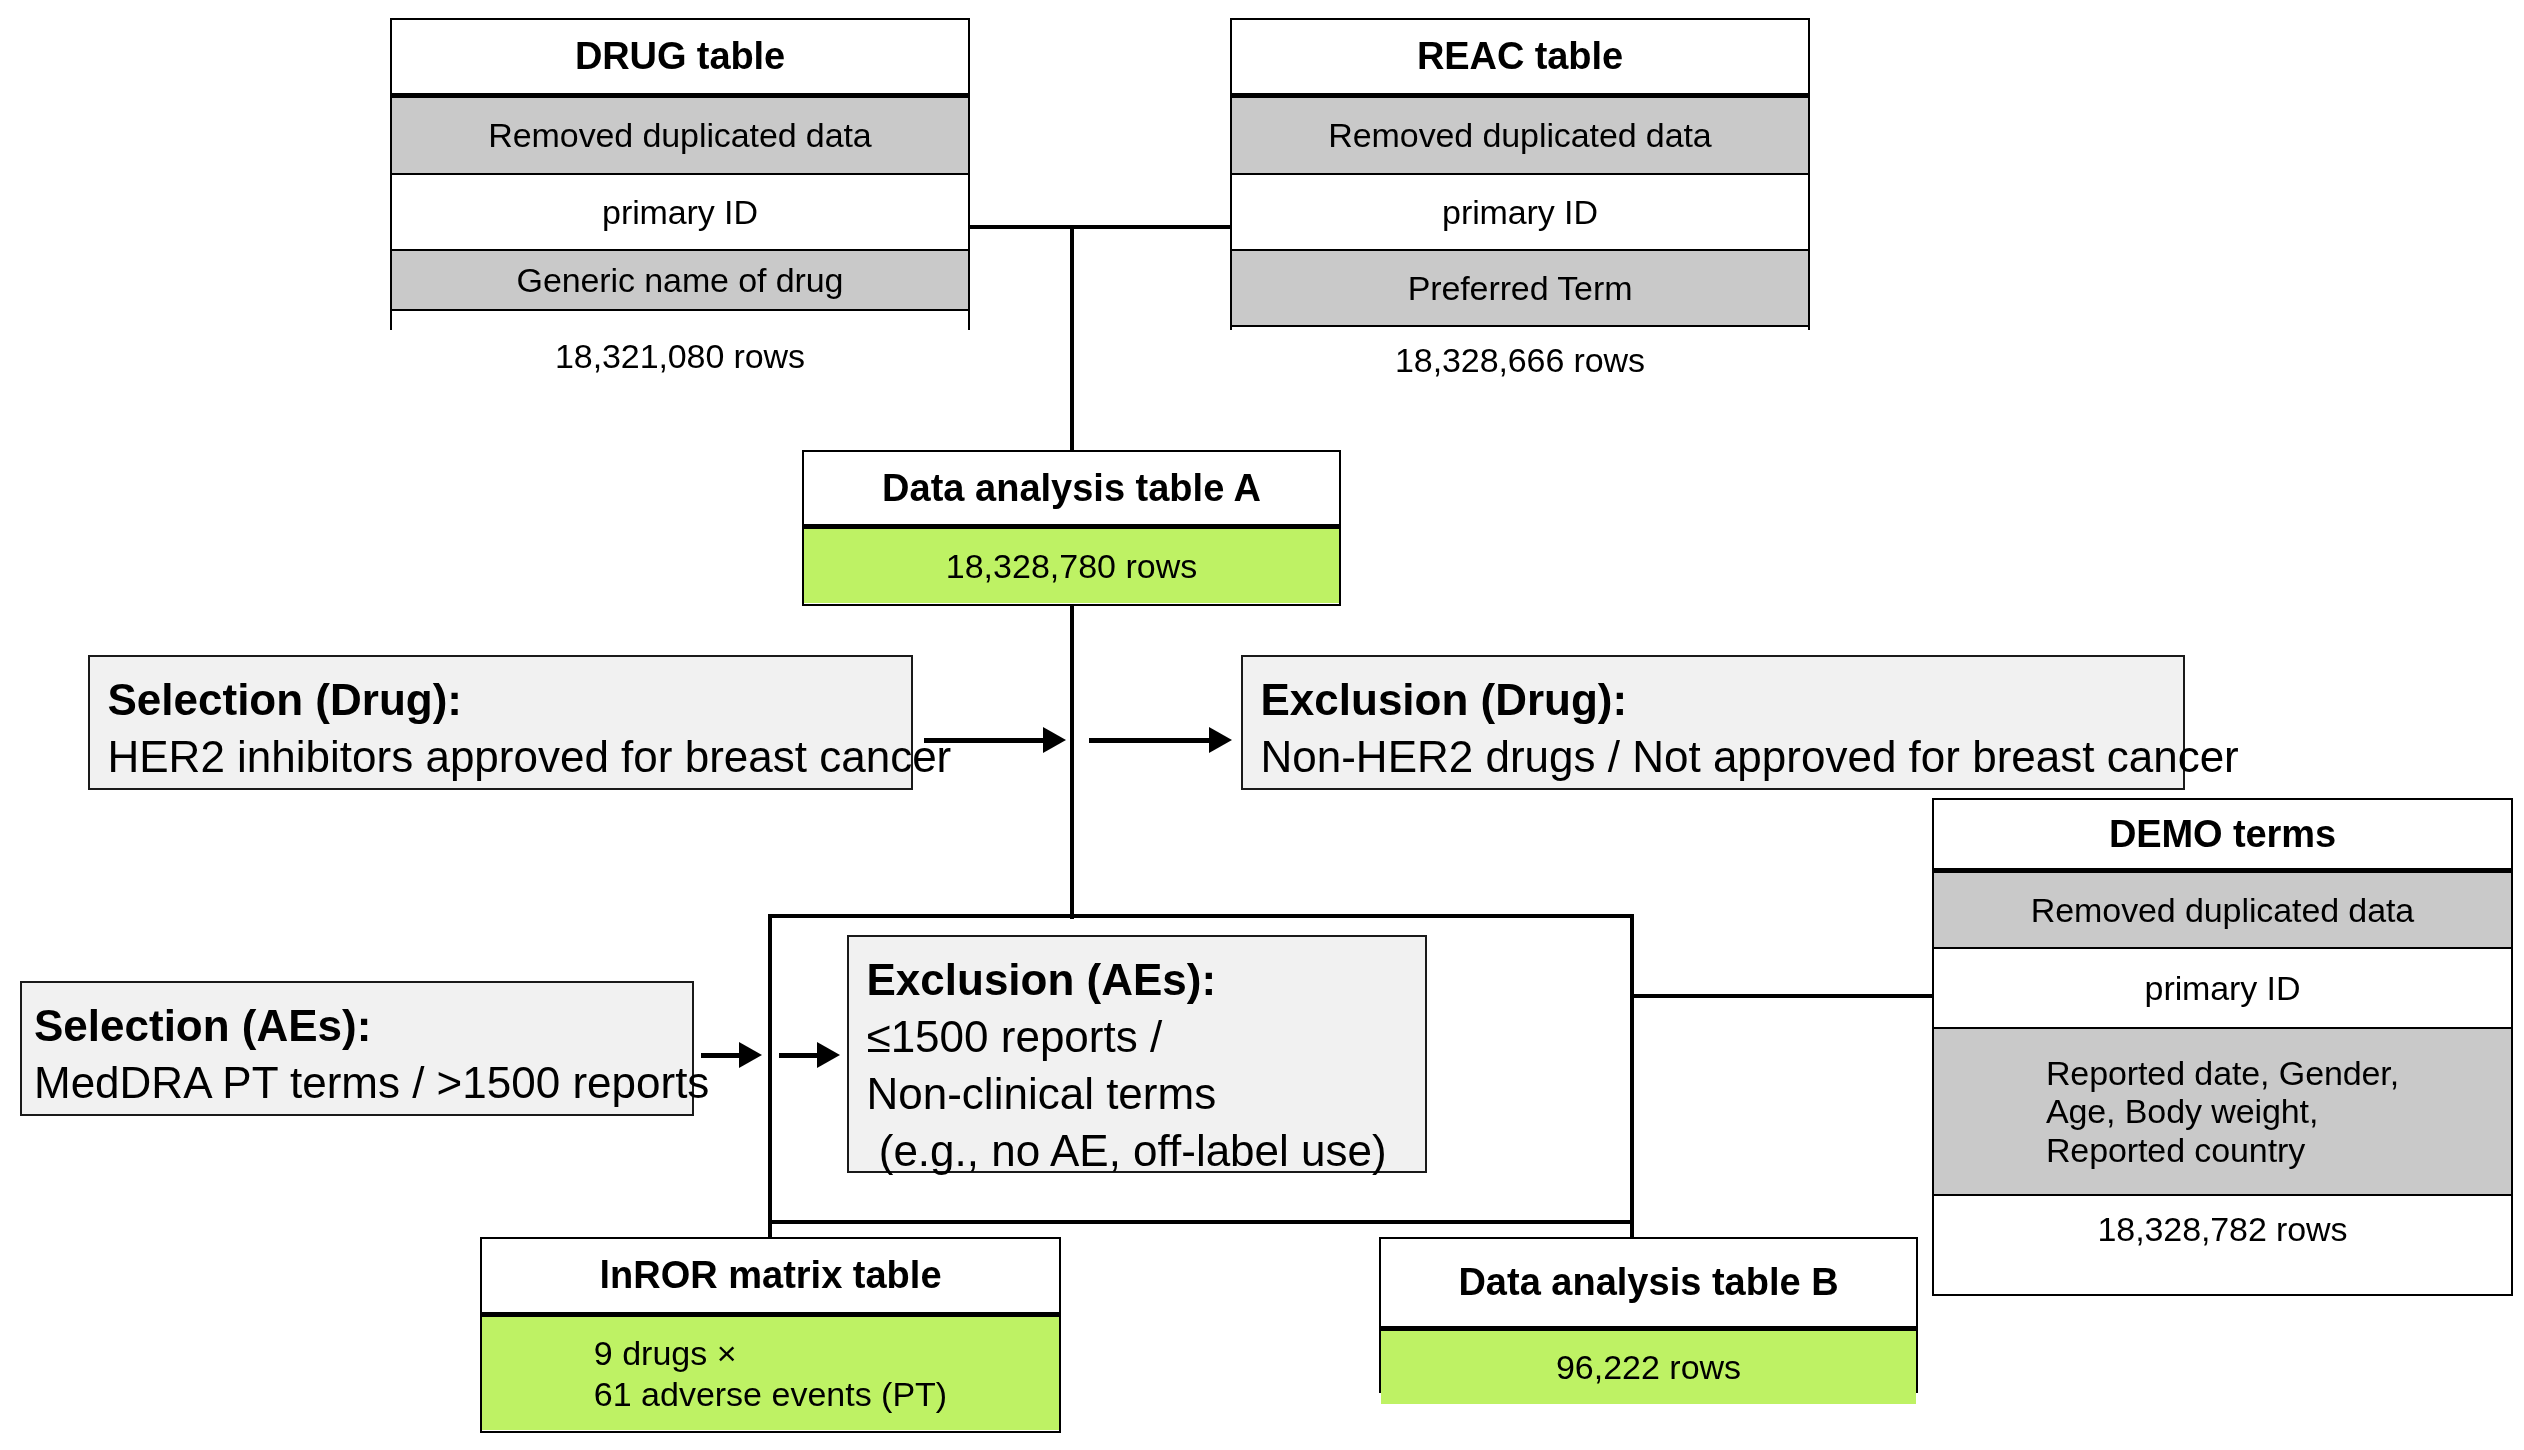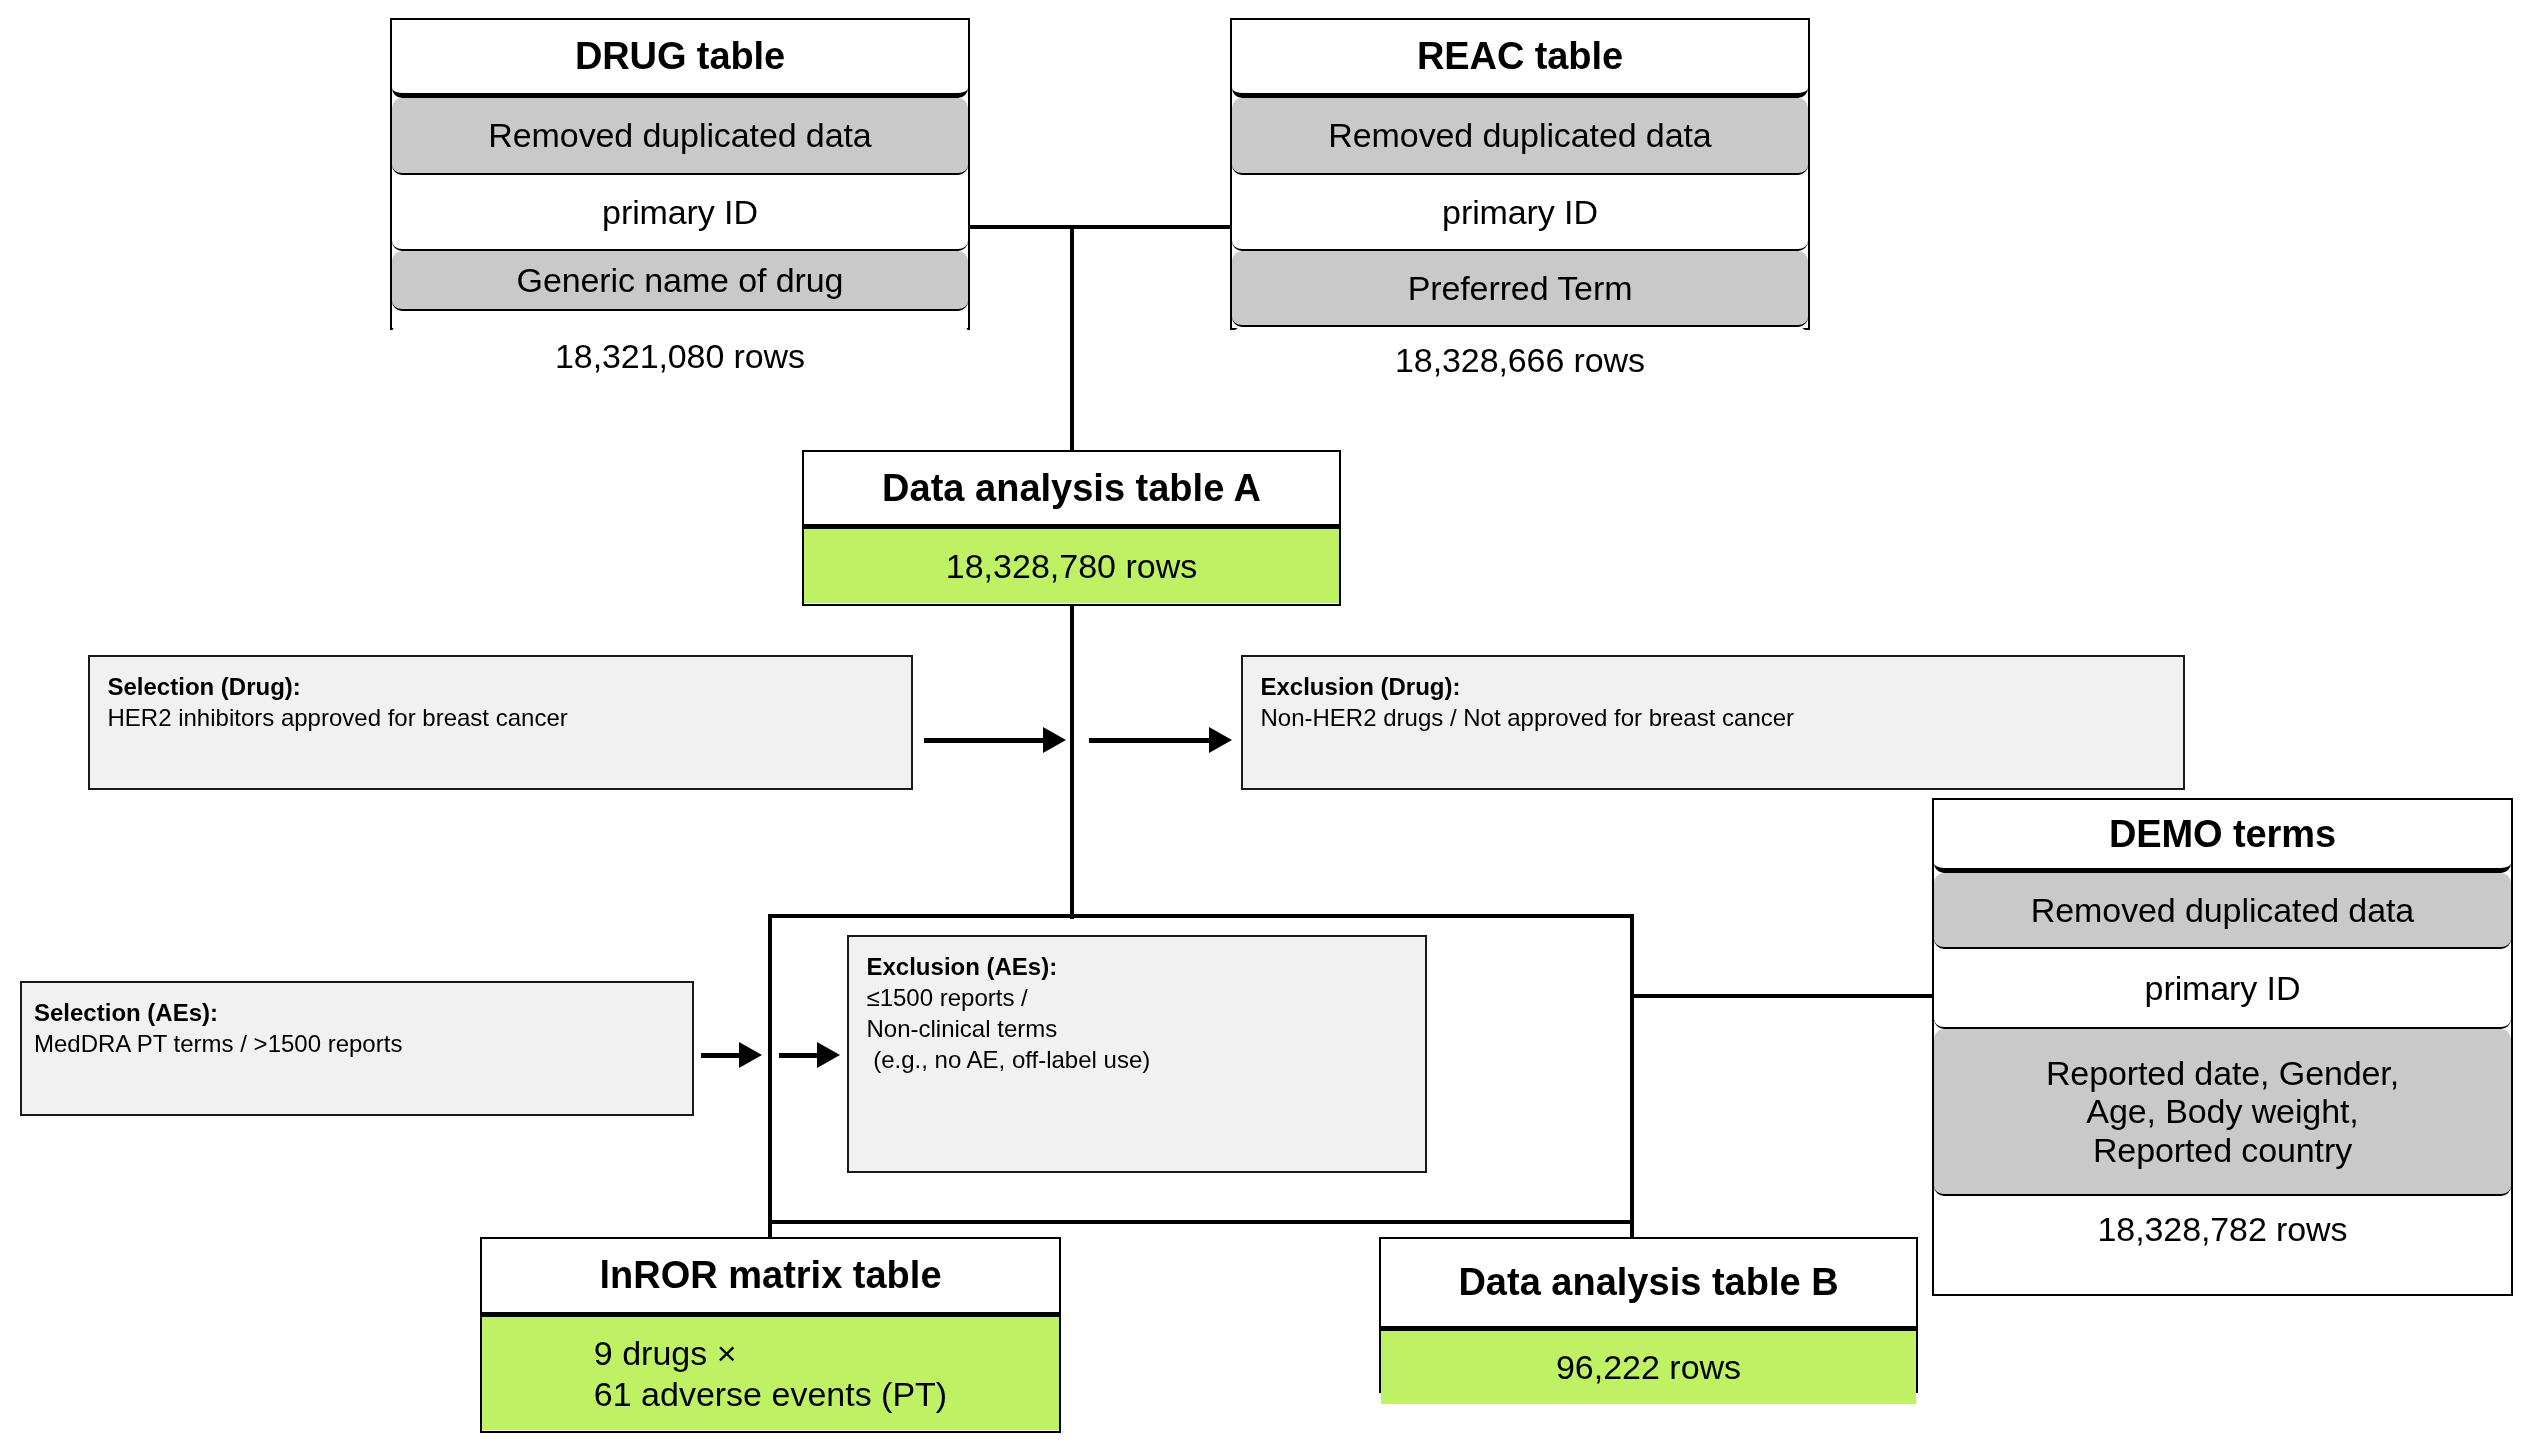--- a/index.html
+++ b/index.html
@@ -7,34 +7,34 @@
     width:2525px;height:1450px;position:relative;overflow:hidden;
     font-family:"Liberation Sans","DejaVu Sans",sans-serif;
     color:#000000;
   }
   .stage{position:absolute;left:0;top:0;width:2525px;height:1450px;}
 
   
   .ent{position:absolute;border:2.7px solid #000;background:#fff;box-sizing:border-box;z-index:6;}
   .ent .row{
     display:flex;align-items:center;justify-content:center;
-    box-sizing:border-box;text-align:center;
-    font-size:34px;line-height:1.12;letter-spacing:-0.1px;border-radius:10px;
+    box-sizing:border-box;
+    font-size:34px;line-height:1.12;letter-spacing:-0.1px;
   }
   .ent .hdr{font-weight:bold;font-size:38px;background:#fff;border-bottom:5.4px solid #000;}
   .ent .gray{background:#c9c9c9;}
   .ent .white{background:#ffffff;}
   .ent .sep{border-bottom:2.7px solid #000;}
 
   
   .proc{
     position:absolute;background:#f1f1f1;border:2.7px solid #1a1a1a;
     box-sizing:border-box;z-index:8;
     padding:13.5px 17.5px;
-    font-size:24px;line-height:1.30;
+    font-size:44px;line-height:1.30;
   }
   .proc .ttl{font-weight:bold;display:block;}
   .proc .ln{display:block;white-space:pre;}
 
   
   .res{position:absolute;border:2.7px solid #000;background:#fff;box-sizing:border-box;z-index:7;}
   .res .cap{
     display:flex;align-items:center;justify-content:center;
     font-weight:bold;font-size:38px;background:#fff;border-bottom:5.4px solid #000;
     box-sizing:border-box;text-align:center;

